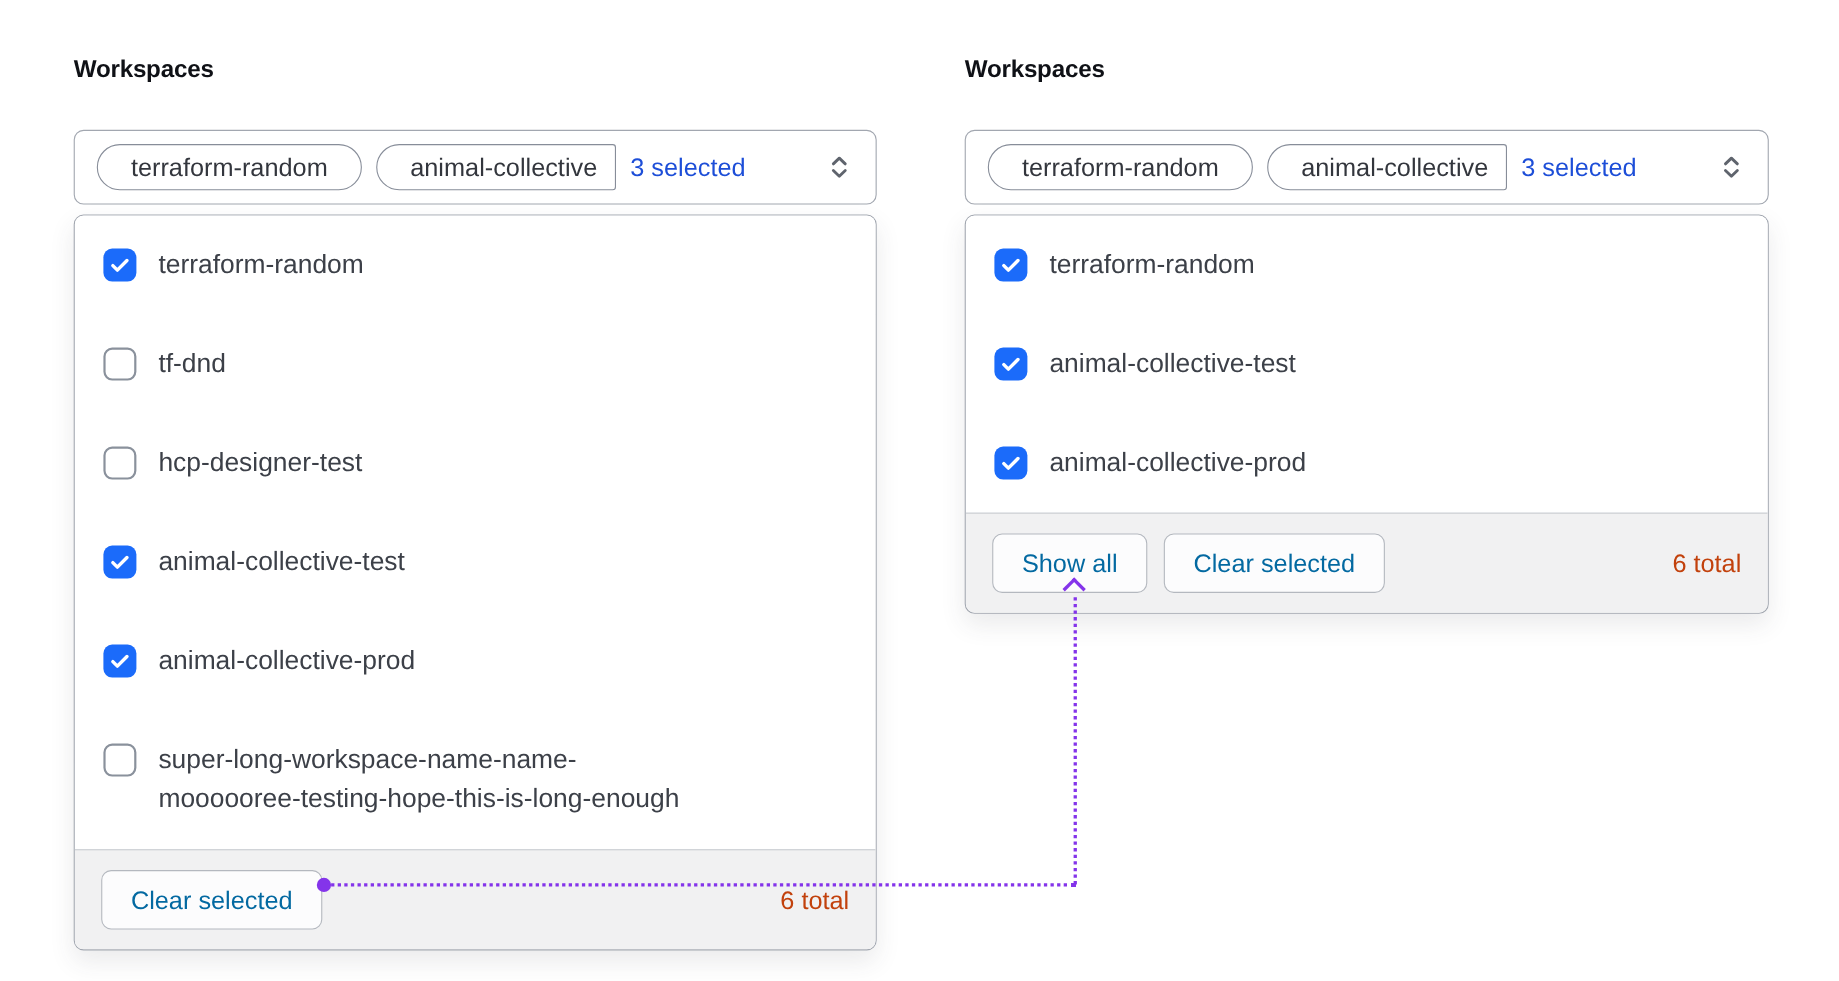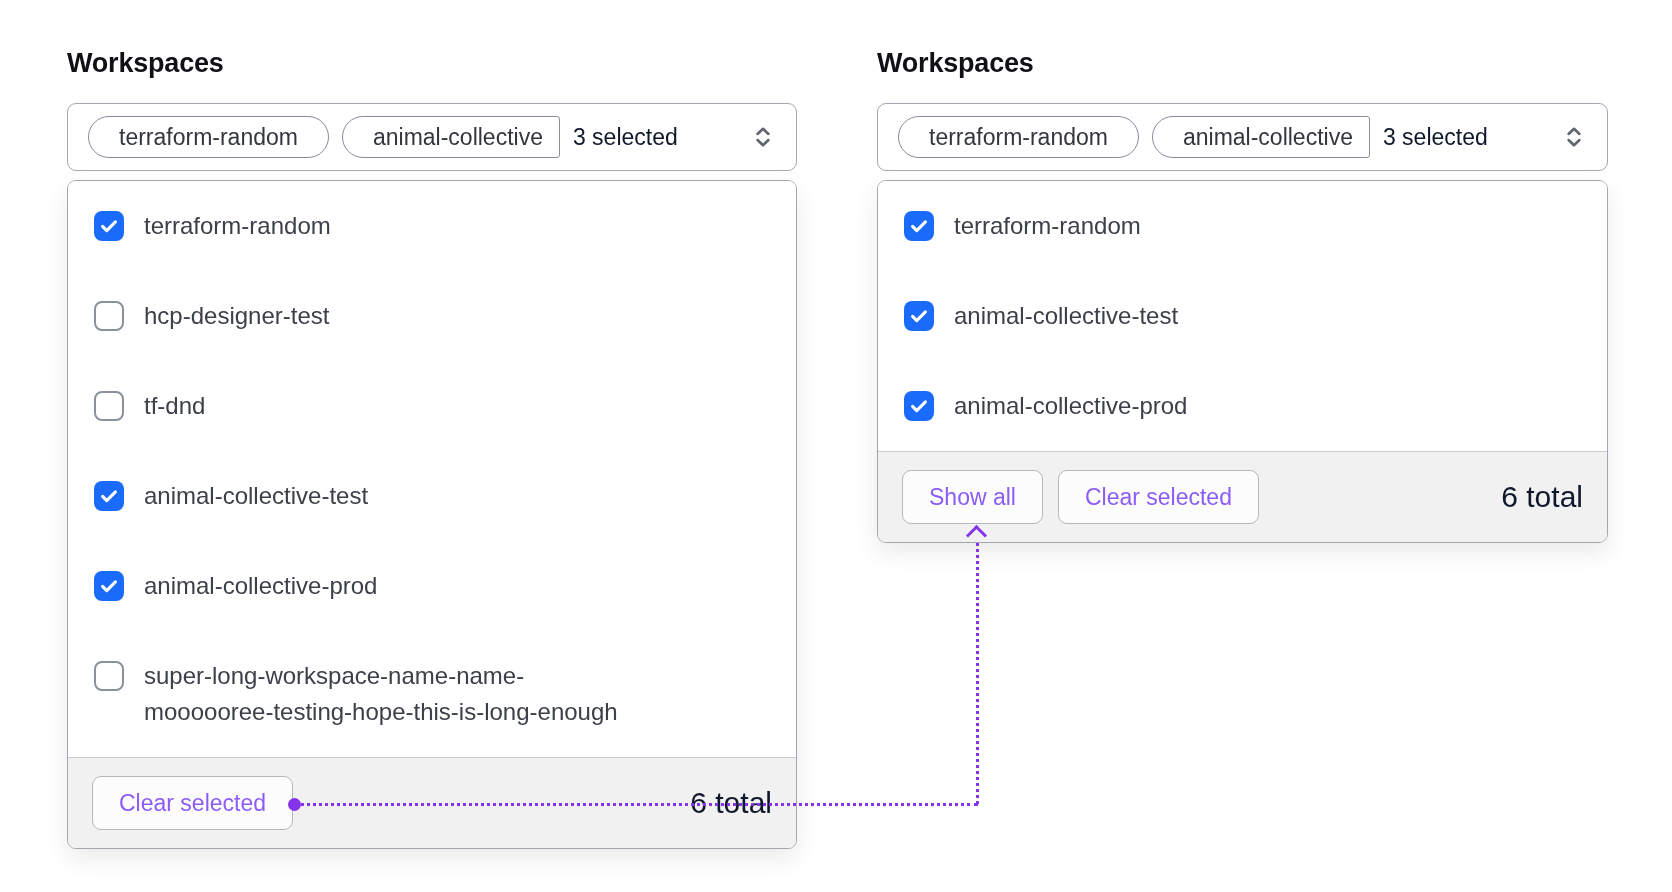--- a/index.html
+++ b/index.html
@@ -9,40 +9,40 @@
     font-family: "Liberation Sans", sans-serif;
     position: relative;
     overflow: hidden;
     color: #1c1e22;
   }
   .column { position: absolute; top: 46px; }
   #left-column  { left: 67px;  width: 730px; }
   #right-column { left: 877px; width: 731px; }
 
   .ws-label {
-    font-size: 27px; font-weight: 700; color: #0f1116;
-    line-height: 34px; margin-bottom: 23px; letter-spacing: -0.2px;
+    font-size: 22px; font-weight: 700; color: #0f1116;
+    line-height: 34px; margin-bottom: 38px; letter-spacing: -0.2px;
   }
 
   
   .select-field {
     height: 68px; background: #fff;
     border: 1px solid #a2a7b0; border-radius: 9px;
     display: flex; align-items: center; gap: 13px; padding: 0 20px;
   }
   .tag {
     height: 42px; line-height: 40px; padding: 0 30px;
     border: 1px solid #878d99; border-radius: 21px;
     font-size: 23px; color: #33363d; white-space: nowrap; flex: none;
   }
   .tag.truncated {
     width: 218px; padding-right: 16px; overflow: hidden;
     border-radius: 21px 3px 3px 21px;
   }
-  .selected-count { font-size: 23px; color: #0f172a; white-space: nowrap; }
+  .selected-count { font-size: 23px; color: #1d4ed8; white-space: nowrap; }
   .chevron-wrap { margin-left: auto; display: flex; align-items: center; }
 
   
   .dropdown {
     margin-top: 9px; background: #fff;
     border: 1px solid #a2a7b0; border-radius: 9px;
     box-shadow: 0 10px 22px rgba(55, 60, 70, 0.10);
     overflow: hidden;
   }
   .option-row {
@@ -62,24 +62,24 @@
 
   
   .dropdown-footer {
     background: #f1f1f2; border-top: 1px solid #c9ccd1;
     padding: 18px 24px; display: flex; align-items: center; gap: 15px;
   }
   .footer-btn {
     height: 54px; padding: 16px 26px;
     background: #fcfcfd; border: 1px solid #b4b8bf; border-radius: 9px;
     font-family: "Liberation Sans", sans-serif;
-    font-size: 23px; color: #8b5cf6; cursor: pointer;
+    font-size: 23px; color: #0369a1; cursor: pointer;
     display: inline-flex; align-items: center; white-space: nowrap;
   }
-  .total-count { margin-left: auto; font-size: 30px; color: #0f172a; }
+  .total-count { margin-left: auto; font-size: 23px; color: #c2410c; }
 
   
   .ann { position: absolute; z-index: 10; pointer-events: none; }
   #annotation-dot {
     left: 288px; top: 798px; width: 13px; height: 13px;
     border-radius: 50%; background: #8434ea;
   }
   #annotation-line-h {
     left: 294px; top: 803px; width: 684px; height: 0;
     border-top: 3px dotted #8434ea;
@@ -116,25 +116,25 @@
     <div class="option-row">
       <span class="checkbox checked">
         <svg width="22" height="22" viewBox="0 0 24 24">
             <path d="M5 12.5l4.5 4.5L19 7.5" fill="none" stroke="#fff" stroke-width="3.4" stroke-linecap="round" stroke-linejoin="round"></path>
           </svg>
       </span>
       <span class="option-label">terraform-random</span>
     </div>
     <div class="option-row">
       <span class="checkbox unchecked"></span>
+      <span class="option-label">tf-dnd</span>
+    </div>
+    <div class="option-row">
+      <span class="checkbox unchecked"></span>
       <span class="option-label">hcp-designer-test</span>
-    </div>
-    <div class="option-row">
-      <span class="checkbox unchecked"></span>
-      <span class="option-label">tf-dnd</span>
     </div>
     <div class="option-row">
       <span class="checkbox checked">
         <svg width="22" height="22" viewBox="0 0 24 24">
             <path d="M5 12.5l4.5 4.5L19 7.5" fill="none" stroke="#fff" stroke-width="3.4" stroke-linecap="round" stroke-linejoin="round"></path>
           </svg>
       </span>
       <span class="option-label">animal-collective-test</span>
     </div>
     <div class="option-row">

